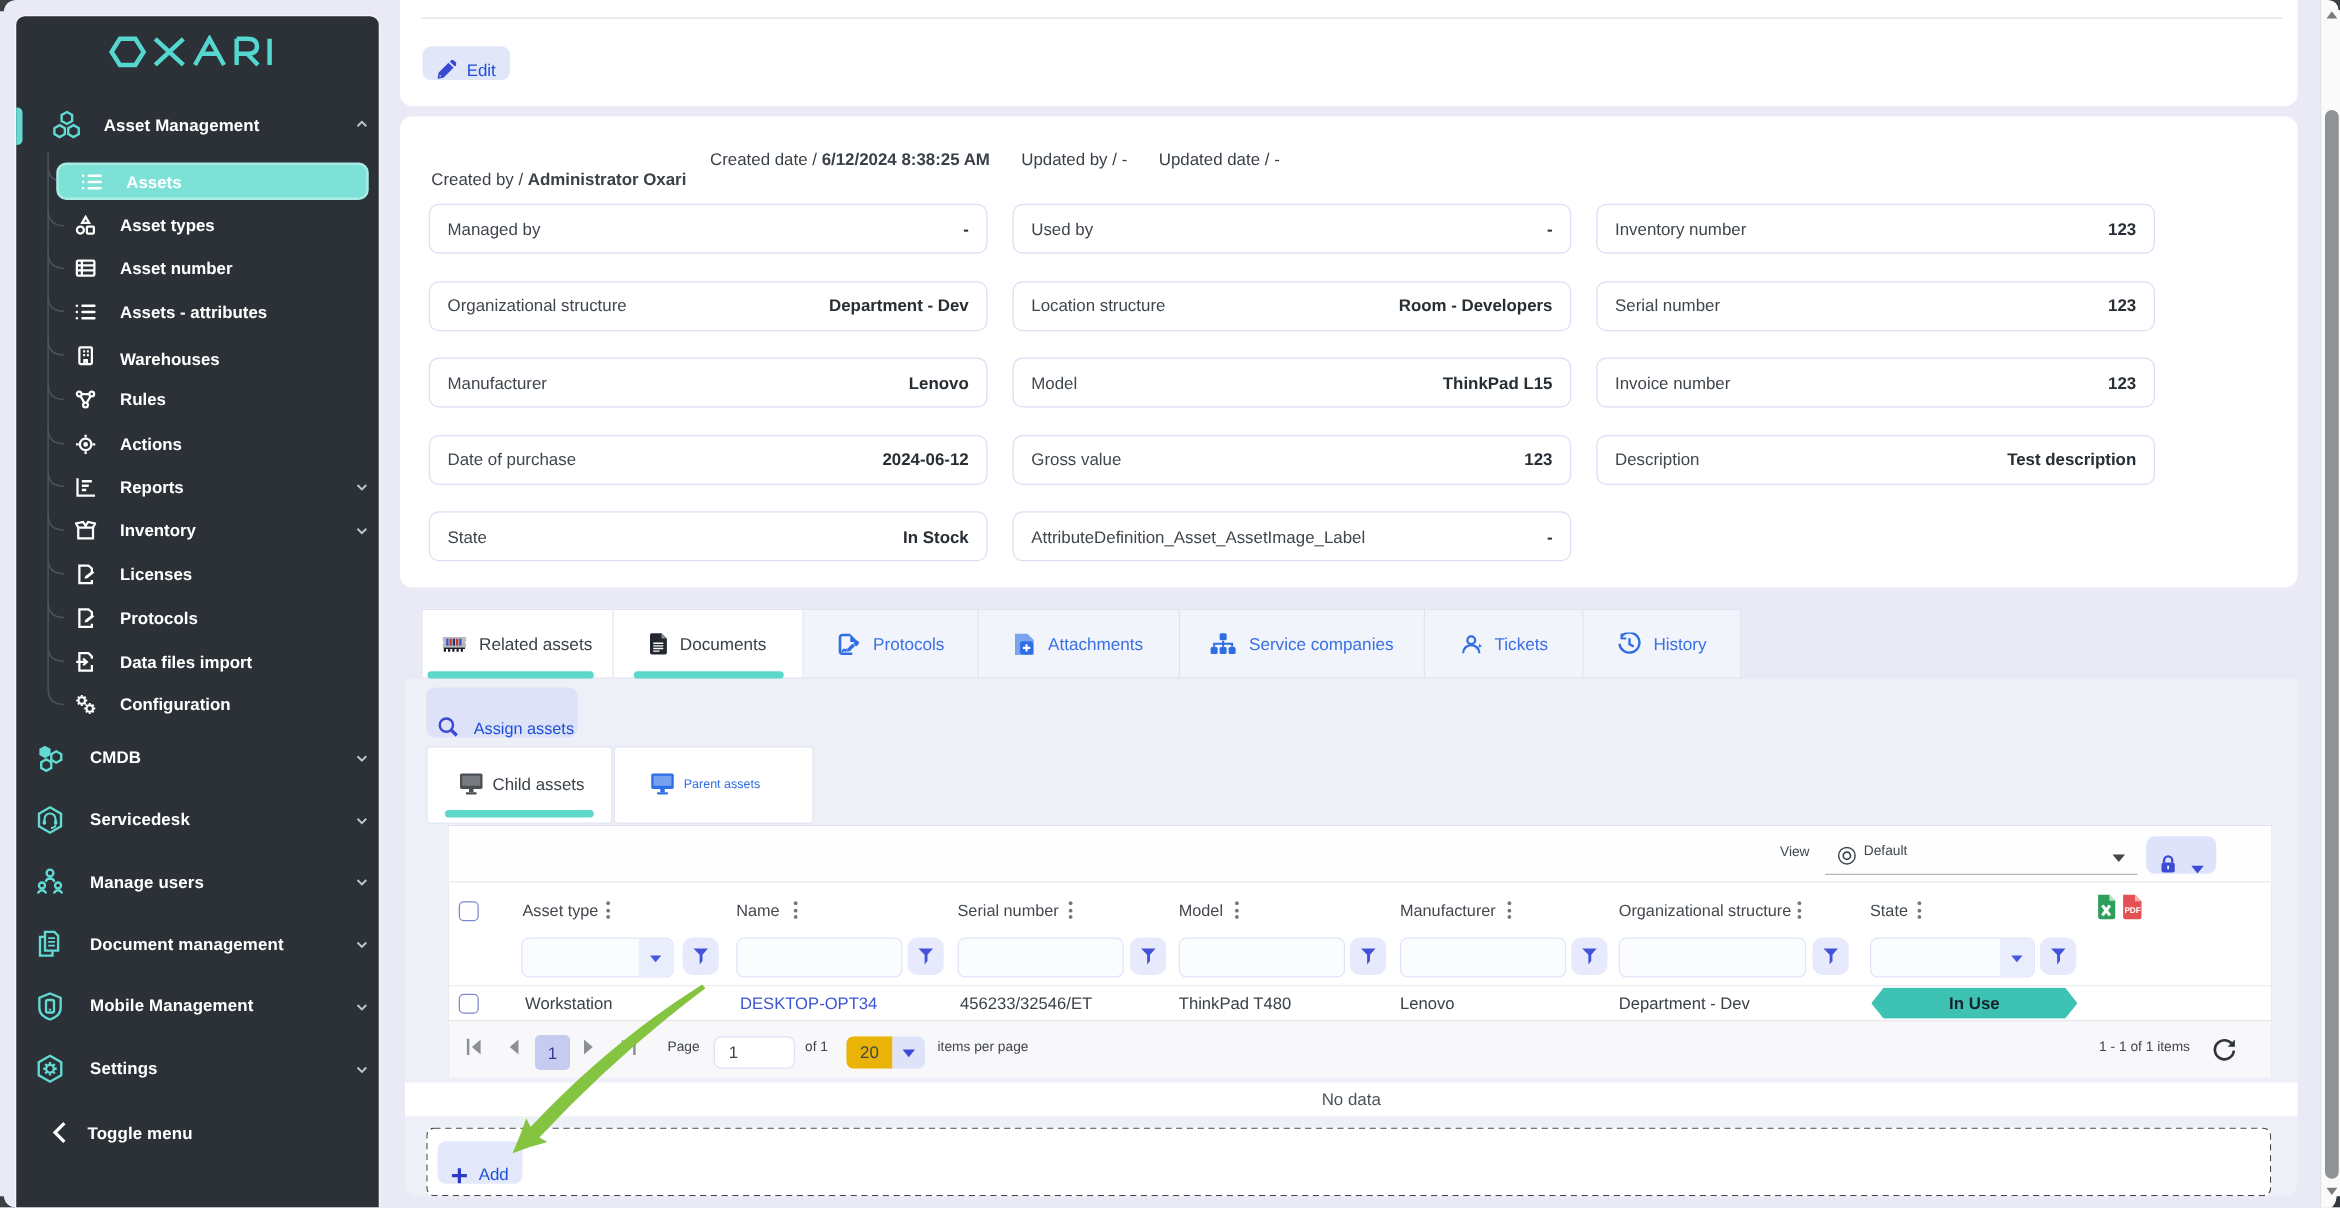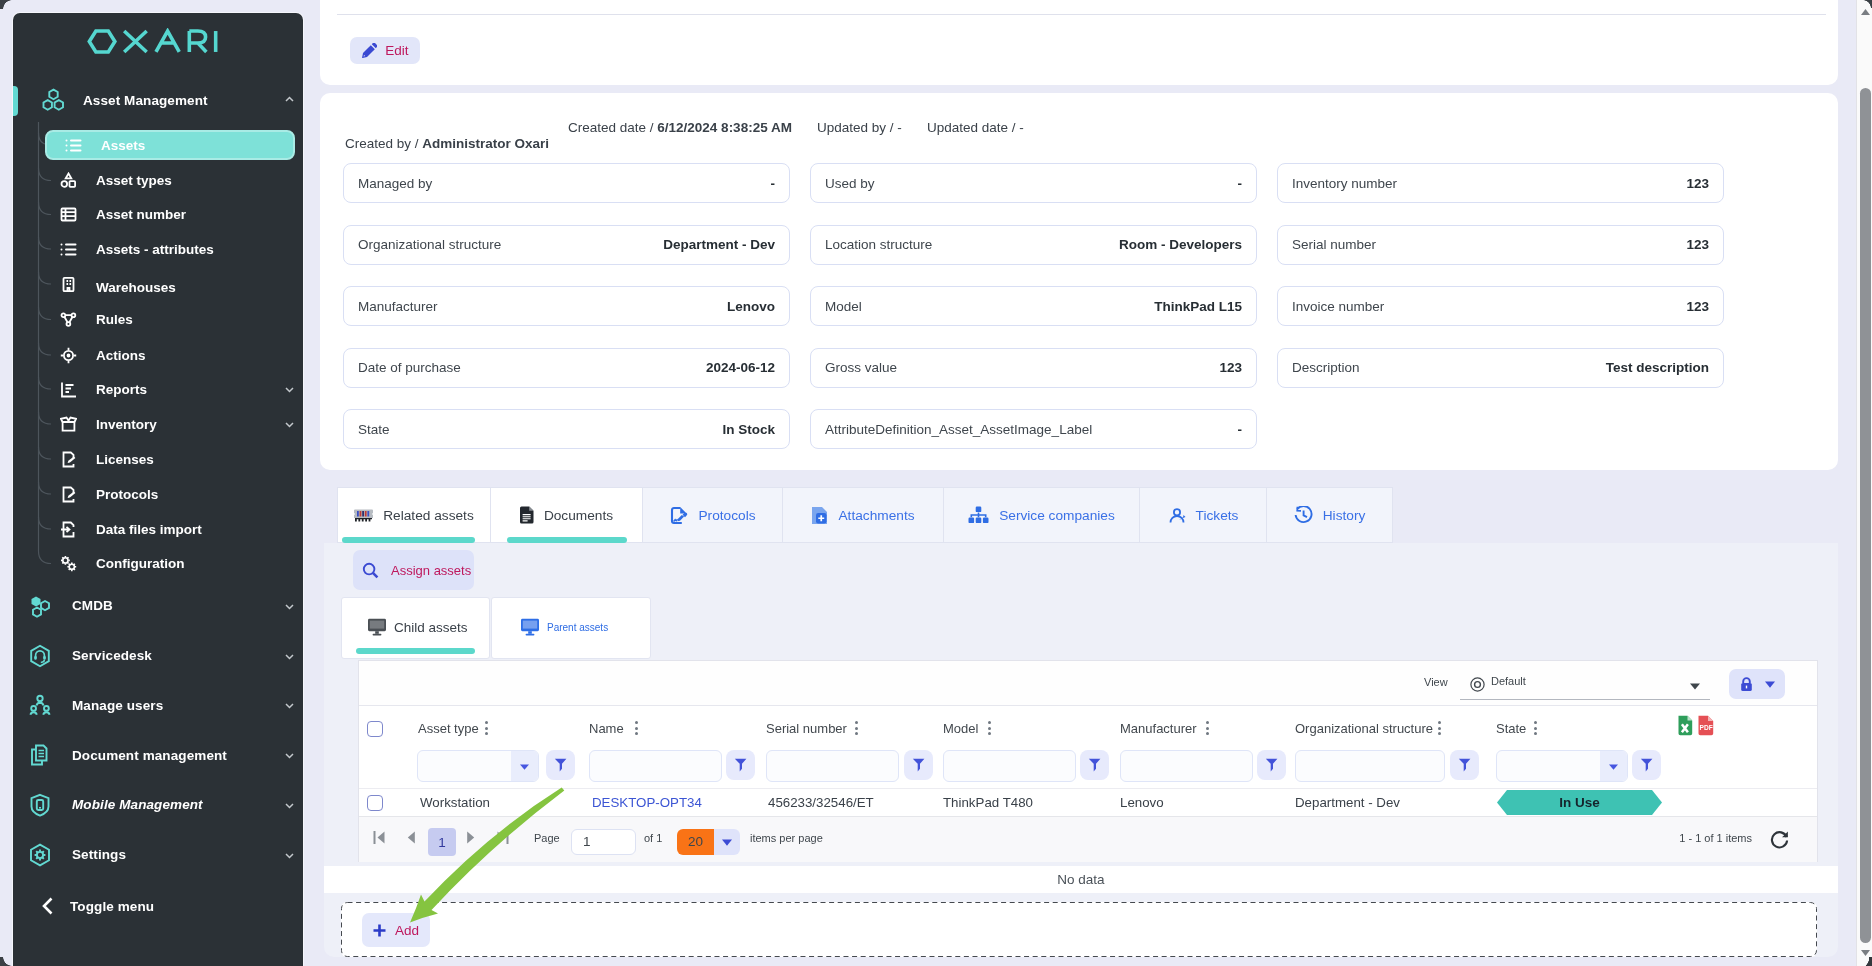--- a/index.html
+++ b/index.html
@@ -14,21 +14,21 @@
 .mi .sub-txt { font-size:13.5px; font-weight:600; }
 #selitem { position:absolute; left:32px; top:117px; width:250px; height:30px; background:#7ee1d8; border:2px solid #a9ebe5; border-radius:8px; z-index:2; }
 .sicon { position:absolute; left:47px; width:17px; display:flex; }
 .ticon { position:absolute; left:15px; width:24px; display:flex; }
 
 #sb { position:absolute; right:0; top:0; width:16px; height:966px; background:#fafafa; border-left:1px solid #e2e2e6; }
 #sb-thumb { position:absolute; left:2.5px; top:88px; width:11px; height:855px; background:#8f9296; border-radius:6px; }
 
 #topbar { position:absolute; left:320px; top:0; width:1518px; height:85px; background:#fff; border-radius:0 0 10px 10px; }
 #topline { position:absolute; left:17px; top:14px; width:1489px; height:1px; background:#dfe1ec; }
-.btn-lav { white-space:nowrap; background:#e2e6f9; border-radius:7px; color:#be185d; font-size:13.5px; display:flex; align-items:center; justify-content:center; gap:8px;margin-left:12px; }
+.btn-lav { white-space:nowrap; background:#e2e6f9; border-radius:7px; color:#1d4ed8; font-size:13.5px; display:flex; align-items:flex-end; justify-content:center; gap:8px; }
 
 #maincard { position:absolute; left:320px; top:93px; width:1518px; height:377px; background:#fff; border-radius:10px; }
 .meta { position:absolute; top:27px; font-size:13.5px; color:#3a4149; }
 .f { position:absolute; height:40px; background:#fff; border:1px solid #d9dff4; border-radius:8px; display:flex; align-items:center; justify-content:space-between; padding:0 14px; }
 .f .l { font-size:13.5px; color:#3f464d; }
 .f .v { font-size:13.5px; color:#272e34; font-weight:bold; }
 
 #tabs { position:absolute; left:337px; top:487px; height:56px; display:flex; }
 .tab { height:56px; border:1px solid #e0e3f0; border-left:none; background:#f2f4fb; position:relative; display:flex; align-items:center; justify-content:center; gap:10px; font-size:13.7px; color:#3a70e6; }
 .tab.first { border-left:1px solid #e0e3f0; }
@@ -319,21 +319,21 @@
     <div class="mi" style="top:780.5px;height:22px;">
         <span class="ticon" style="top:-1px;">
           <svg width="24" height="24" viewBox="0 0 24 24">
             <g fill="none" stroke="#62d9d2" stroke-width="1.9">
               <path d="M12,1.8 L20.5,5.2 L20.5,13.5 Q20.5,19.5 12,22.6 Q3.5,19.5 3.5,13.5 L3.5,5.2 Z"></path>
               <rect x="8.8" y="7" width="6.4" height="10" rx="1.4"></rect>
               <path d="M11,14.7 h2" stroke-width="1.4"></path>
             </g>
           </svg>
         </span>
-        <span class="txt" style="margin-left:59px;font-style:italic;">Mobile Management</span>
+        <span class="txt" style="margin-left:59px;">Mobile Management</span>
         <svg style="position:absolute;left:272px;top:9px;" width="9" height="6" viewBox="0 0 9 6">
           <path d="M1,1 L4.5,4.5 L8,1" fill="none" stroke="#c3c8cc" stroke-width="1.5"></path>
         </svg>
       </div>
     <div class="mi" style="top:830.5px;height:22px;">
         <span class="ticon" style="top:-1px;">
           <svg width="24" height="24" viewBox="0 0 24 24">
             <g fill="none" stroke="#62d9d2" stroke-width="1.9">
               <path d="M12,1.6 L21,6.8 L21,17.2 L12,22.4 L3,17.2 L3,6.8 Z"></path>
               <circle cx="12" cy="12" r="3.1"></circle>
@@ -682,21 +682,21 @@
             <path d="M1.2,1.5 L8.2,7.5 L1.2,13.5 Z" fill="#8b9096"></path>
           </svg>
         <svg style="position:absolute;left:137px;top:13px;" width="14" height="15" viewBox="0 0 14 15">
             <path d="M11.5,1 V14" stroke="#8b9096" stroke-width="2"></path>
             <path d="M1.5,1.5 L8.5,7.5 L1.5,13.5 Z" fill="#8b9096"></path>
           </svg>
         <span class="pgtxt" style="left:175px;">Page</span>
         <div style="position:absolute;left:212px;top:12px;width:65px;height:26px;background:#fff;border:1px solid #dde2f3;border-radius:6px;font-size:13.5px;color:#3f464c;line-height:24px;padding-left:11px;">1</div>
         <span class="pgtxt" style="left:285px;">of 1</span>
         <div style="position:absolute;left:318px;top:12px;width:63px;height:26px;border-radius:6px;overflow:hidden;display:flex;">
-          <div style="width:37px;background:#f97316;font-size:13.5px;color:#3f464c;line-height:26px;padding-left:11px;">20</div>
+          <div style="width:37px;background:#eab308;font-size:13.5px;color:#3f464c;line-height:26px;padding-left:11px;">20</div>
           <div style="width:26px;background:#dfe3fa;display:flex;align-items:center;justify-content:center;">
               <svg width="10" height="7" viewBox="0 0 10 7">
                 <path d="M0,0.5 H10 L5,6.8 Z" fill="#3c4bd4"></path>
               </svg>
             </div>
         </div>
         <span class="pgtxt" style="left:391px;">items per page</span>
         <span class="pgtxt" style="left:1268px;width:125px;text-align:right;">1 - 1 of 1 items</span>
         <svg style="position:absolute;left:1410px;top:12px;" width="21" height="21" viewBox="0 0 21 21">
             <g fill="none" stroke="#2e343a" stroke-width="2.1">

